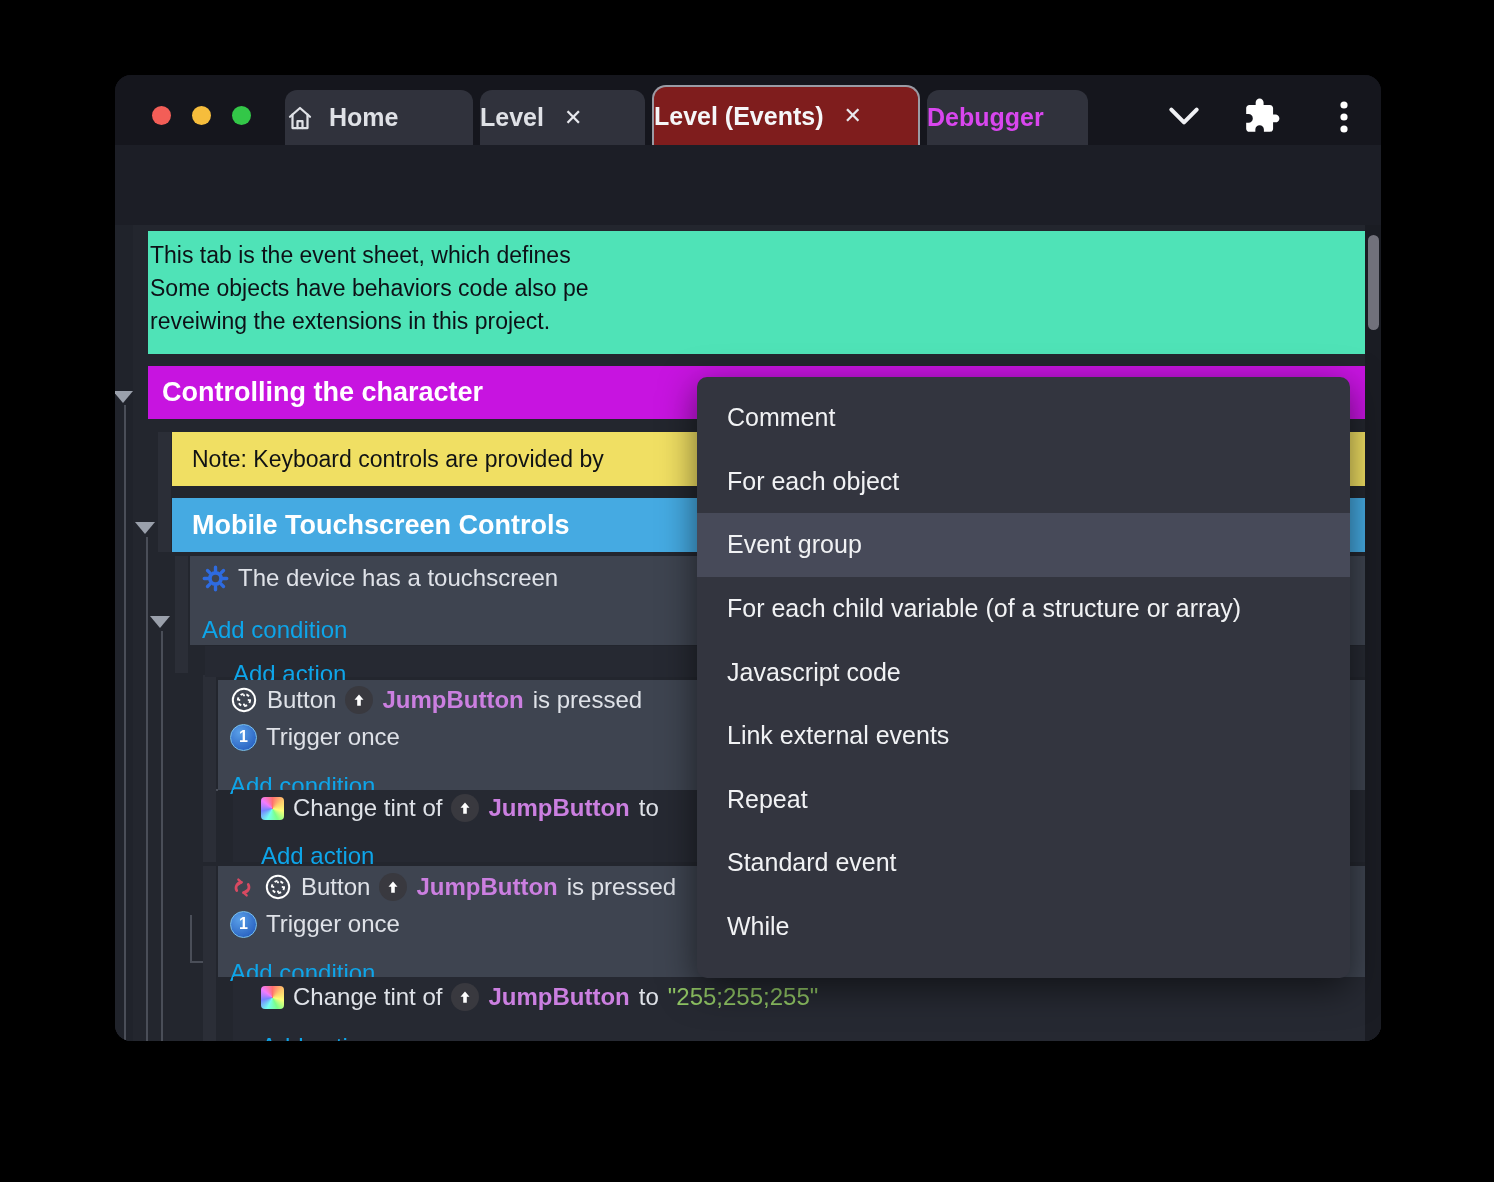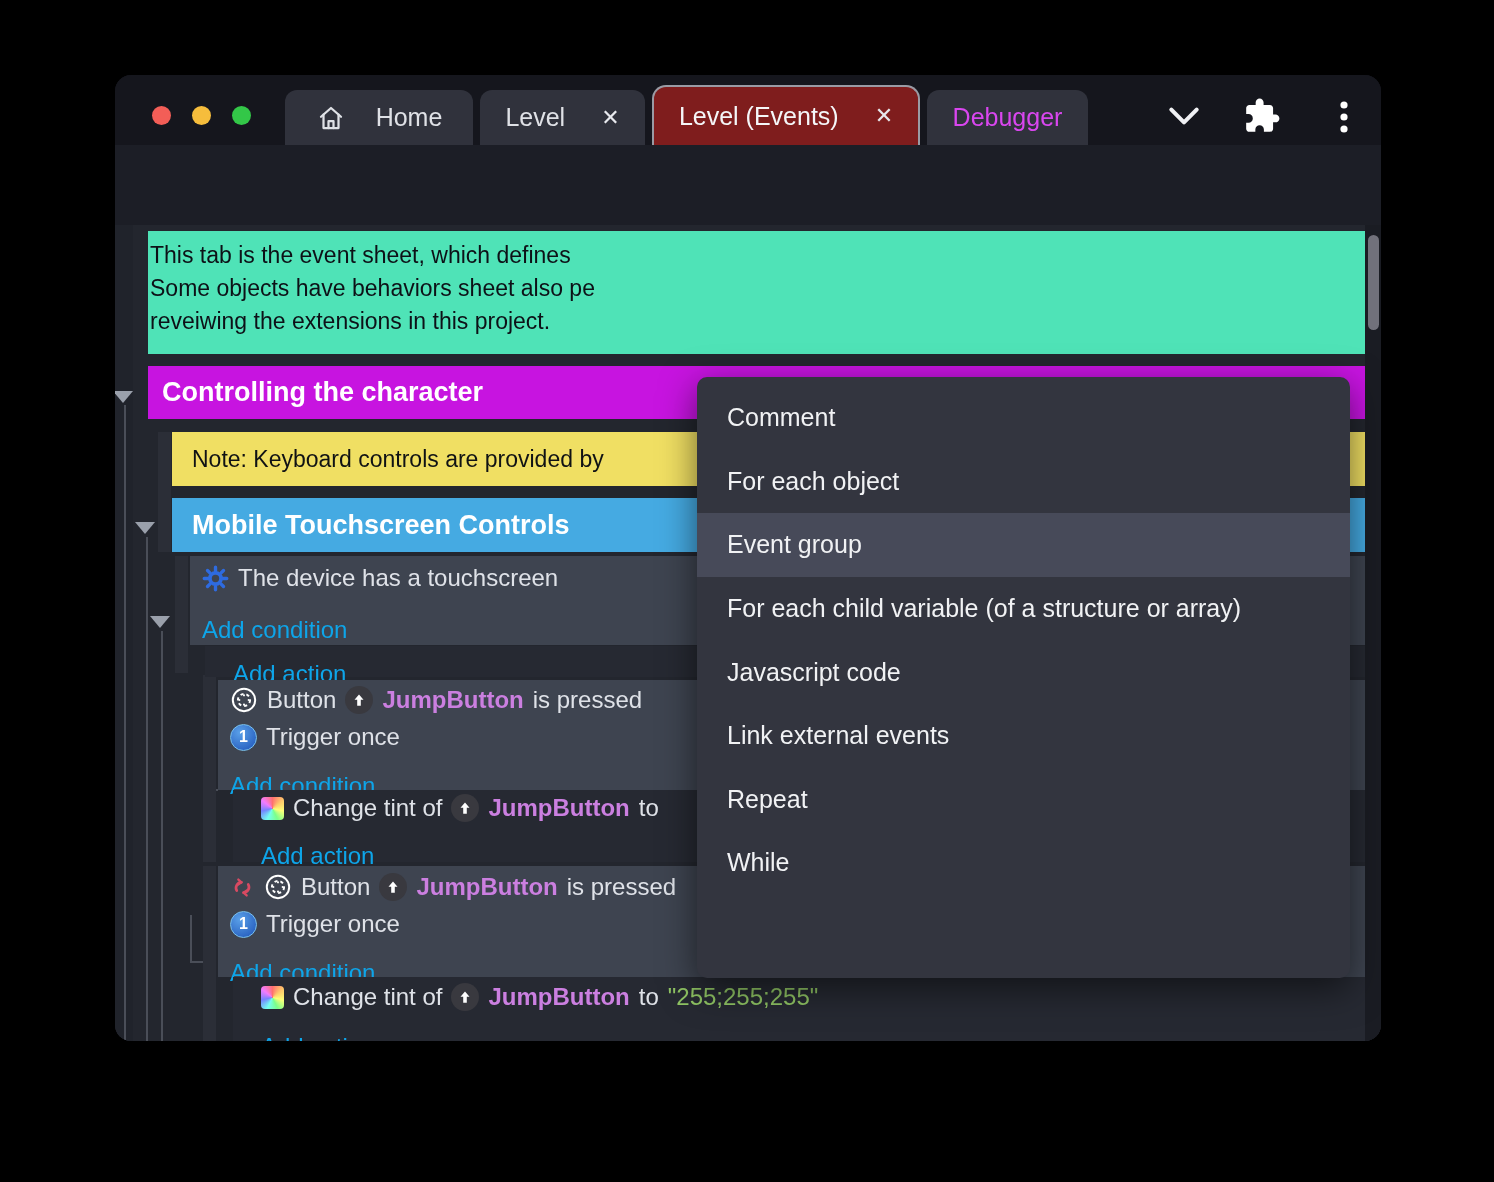--- a/index.html
+++ b/index.html
@@ -5,21 +5,21 @@
   * { margin:0; padding:0; box-sizing:border-box; }
   html,body { width:1494px; height:1182px; background:#000; font-family:"Liberation Sans","DejaVu Sans",sans-serif; overflow:hidden; }
   .window { position:absolute; left:115px; top:75px; width:1266px; height:966px; background:#17181f; border-radius:16px; overflow:hidden; box-shadow:0 25px 70px rgba(0,0,0,.8); }
 
   
   .titlebar { position:absolute; left:0; top:0; width:100%; height:70px; background:#15161d; }
   .traffic { position:absolute; top:31px; width:19px; height:19px; border-radius:50%; }
   .t-red   { left:37px;  background:#f35e57; }
   .t-yel   { left:77px;  background:#f6bd3c; }
   .t-grn   { left:117px; background:#33c748; }
-  .tab { position:absolute; top:15px; height:55px; background:#30323c; border-radius:12px 12px 0 0; display:flex; align-items:center; justify-content:center; gap:30px; color:#dfe1e6; font-size:25px; }
+  .tab { position:absolute; top:15px; height:55px; background:#30323c; border-radius:12px 12px 0 0; display:flex; align-items:center; justify-content:flex-start; gap:14px; color:#dfe1e6; font-size:25px;font-weight:bold; }
   .tab-home  { left:170px; width:188px; }
   .tab-level { left:365px; width:165px; }
   .tab-active{ left:537px; width:268px; top:10px; height:60px; background:#7f1d1d; border:2px solid #9a9ba4; border-bottom:none; border-radius:14px 14px 0 0; color:#f5f6f8; z-index:3; }
   .tab-debug { left:812px; width:161px; color:#d946ef; }
   .tab .close { color:#e8e9ee; font-size:22px; margin-left:6px; cursor:default; }
   .tb-ico { position:absolute; color:#e9eaef; }
 
   
   .toolbar { position:absolute; left:0; top:70px; width:100%; height:80px; background:#1c1e26; }
   .icbtn { position:absolute; top:96px; width:38px; height:38px; display:flex; align-items:center; justify-content:center; color:#e9eaef; }
@@ -232,21 +232,21 @@
     <div class="tri-down" style="left:20px; top:297px;"></div>
     <div class="tri-down" style="left:35px; top:391px;"></div>
 
     <div class="strip" style="left:43px; top:207px; height:120px;"></div>
     <div class="strip" style="left:60px; top:331px; height:117px;"></div>
     <div class="strip" style="left:88px; top:450px; height:187px;"></div>
     <div class="strip" style="left:88px; top:641px; height:175px;"></div>
 
     <div class="block cmt-green" style="top:6px; height:123px;">
       <div>This tab is the event sheet, which defines</div>
-      <div>Some objects have behaviors sheet also pe</div>
+      <div>Some objects have behaviors code also pe</div>
       <div>reveiwing the extensions in this project.</div>
     </div>
 
     <div class="block grp grp-magenta" style="top:141px; height:53px;">
       <span>Controlling the character</span>
     </div>
 
     <div class="block note-yellow" style="left:57px; width:1193px; top:207px; height:54px;">
       <span>Note: Keyboard controls are provided by</span>
     </div>
@@ -396,17 +396,20 @@
       <div class="menu-item">
           <span>Javascript code</span>
         </div>
       <div class="menu-item">
           <span>Link external events</span>
         </div>
       <div class="menu-item">
           <span>Repeat</span>
         </div>
       <div class="menu-item">
+          <span>Standard event</span>
+        </div>
+      <div class="menu-item">
           <span>While</span>
         </div>
     </div>
   </div>
 </div>
 
 </body></html>

